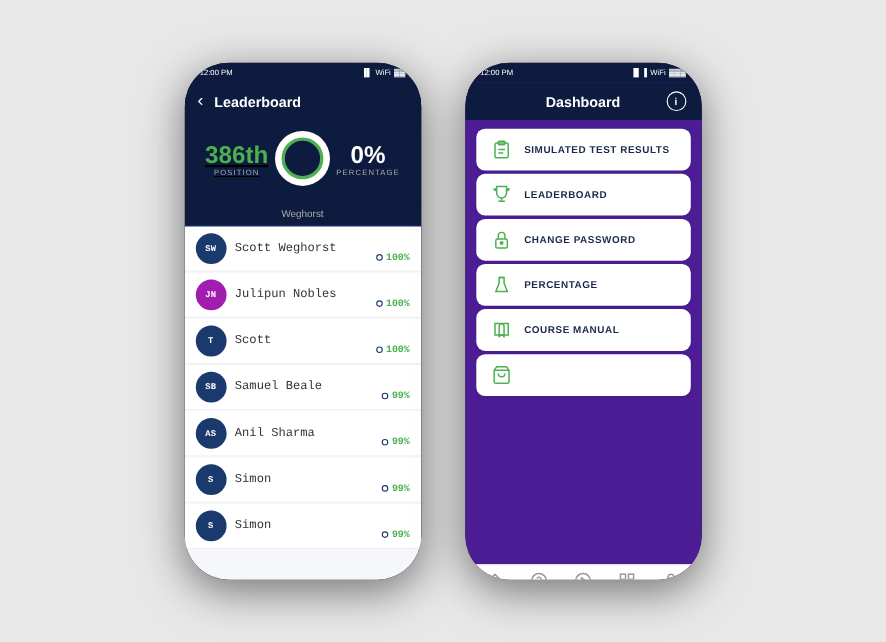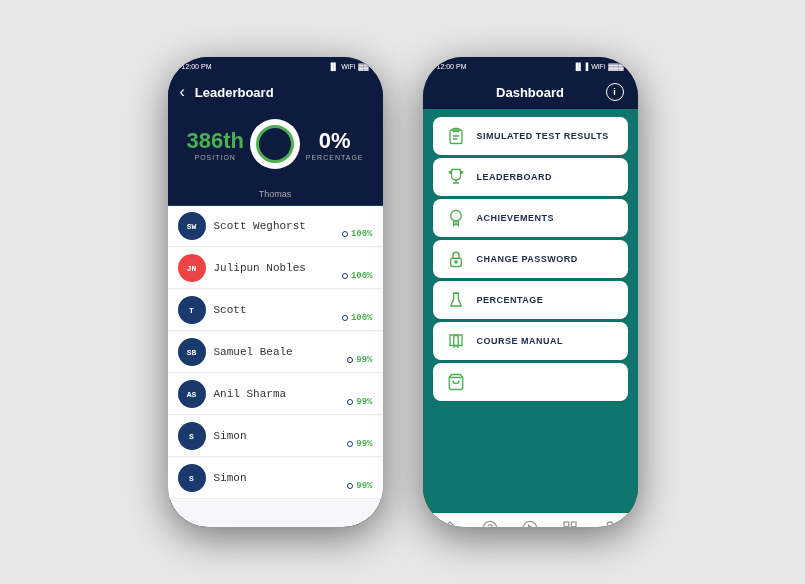--- a/index.html
+++ b/index.html
@@ -84,20 +84,21 @@
     .lb-stats {
       background: #0d1b3e;
       display: flex;
       align-items: center;
       justify-content: space-around;
       padding: 10px 16px 14px;
     }
 
     .lb-position {
       text-align: center;
+      text-decoration: underline;
     }
 
     .lb-position .num {
       font-size: 22px;
       font-weight: 700;
       color: #4CAF50;
     }
 
     .lb-position .label {
       font-size: 7px;
@@ -208,21 +209,21 @@
 
     .lb-dot {
       width: 6px;
       height: 6px;
       border-radius: 50%;
       border: 1.5px solid #1a3a6e;
     }
 
     
     .dashboard-screen {
-      background: #0f766e;
+      background: #4c1d95;
       height: 100%;
       display: flex;
       flex-direction: column;
     }
 
     .dash-header {
       background: #0d1b3e;
       display: flex;
       align-items: center;
       justify-content: space-between;
@@ -341,34 +342,34 @@
       <div class="lb-circle">
         <div class="lb-circle-inner"></div>
       </div>
       <div class="lb-percentage">
         <div class="num">0%</div>
         <div class="label">PERCENTAGE</div>
       </div>
     </div>
 
     <div class="lb-tabs">
-      <div class="lb-tab">Thomas</div>
+      <div class="lb-tab">Weghorst</div>
     </div>
 
     <div class="lb-list">
       <div class="lb-item">
         <div class="lb-avatar" style="background:#1a3a6e">SW</div>
         <span class="lb-name">Scott Weghorst</span>
         <div class="lb-score">
             <span class="lb-dot"></span>
             <span style="color:#4CAF50">100%</span>
           </div>
       </div>
       <div class="lb-item">
-        <div class="lb-avatar" style="background:#ef4444">JN</div>
+        <div class="lb-avatar" style="background:#a21caf">JN</div>
         <span class="lb-name">Julipun Nobles</span>
         <div class="lb-score">
             <span class="lb-dot"></span>
             <span style="color:#4CAF50">100%</span>
           </div>
       </div>
       <div class="lb-item">
         <div class="lb-avatar" style="background:#1a3a6e">T</div>
         <span class="lb-name">Scott</span>
         <div class="lb-score">
@@ -453,29 +454,20 @@
             <path d="M6 2h12v8a6 6 0 01-12 0V2z"></path>
               <path d="M6 5H3a2 2 0 002 2h1"></path>
               <path d="M18 5h3a2 2 0 01-2 2h-1"></path>
             <line x1="12" y1="16" x2="12" y2="20"></line>
               <line x1="8" y1="20" x2="16" y2="20"></line>
           </svg>
         </div>
         <span class="dash-item-label">LEADERBOARD</span>
       </div>
 
-      <div class="dash-item">
-        <div class="dash-item-icon">
-          <svg class="icon-svg" viewBox="0 0 24 24" fill="none" stroke="#4CAF50" stroke-width="1.8">
-            <circle cx="12" cy="9" r="7"></circle>
-              <path d="M9 22l3-3 3 3V15.54a7 7 0 01-6 0V22z"></path>
-          </svg>
-        </div>
-        <span class="dash-item-label">ACHIEVEMENTS</span>
-      </div>
 
       <div class="dash-item">
         <div class="dash-item-icon">
           <svg class="icon-svg" viewBox="0 0 24 24" fill="none" stroke="#4CAF50" stroke-width="1.8">
             <rect x="5" y="11" width="14" height="11" rx="2"></rect>
               <path d="M8 11V7a4 4 0 018 0v4"></path>
             <circle cx="12" cy="16" r="1.5" fill="#4CAF50"></circle>
           </svg>
         </div>
         <span class="dash-item-label">CHANGE PASSWORD</span>

